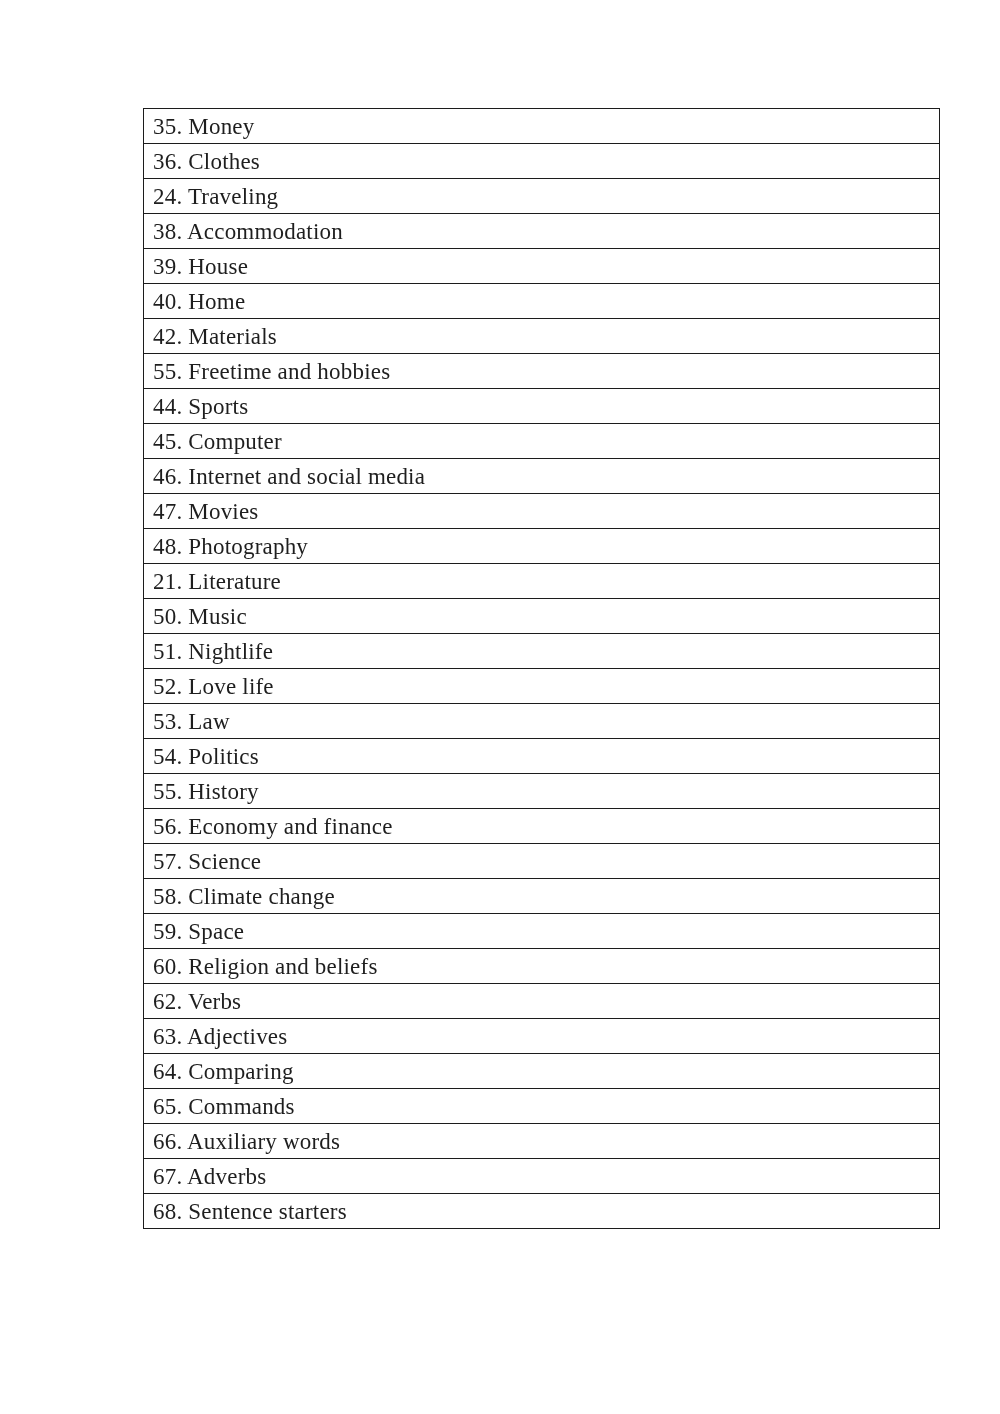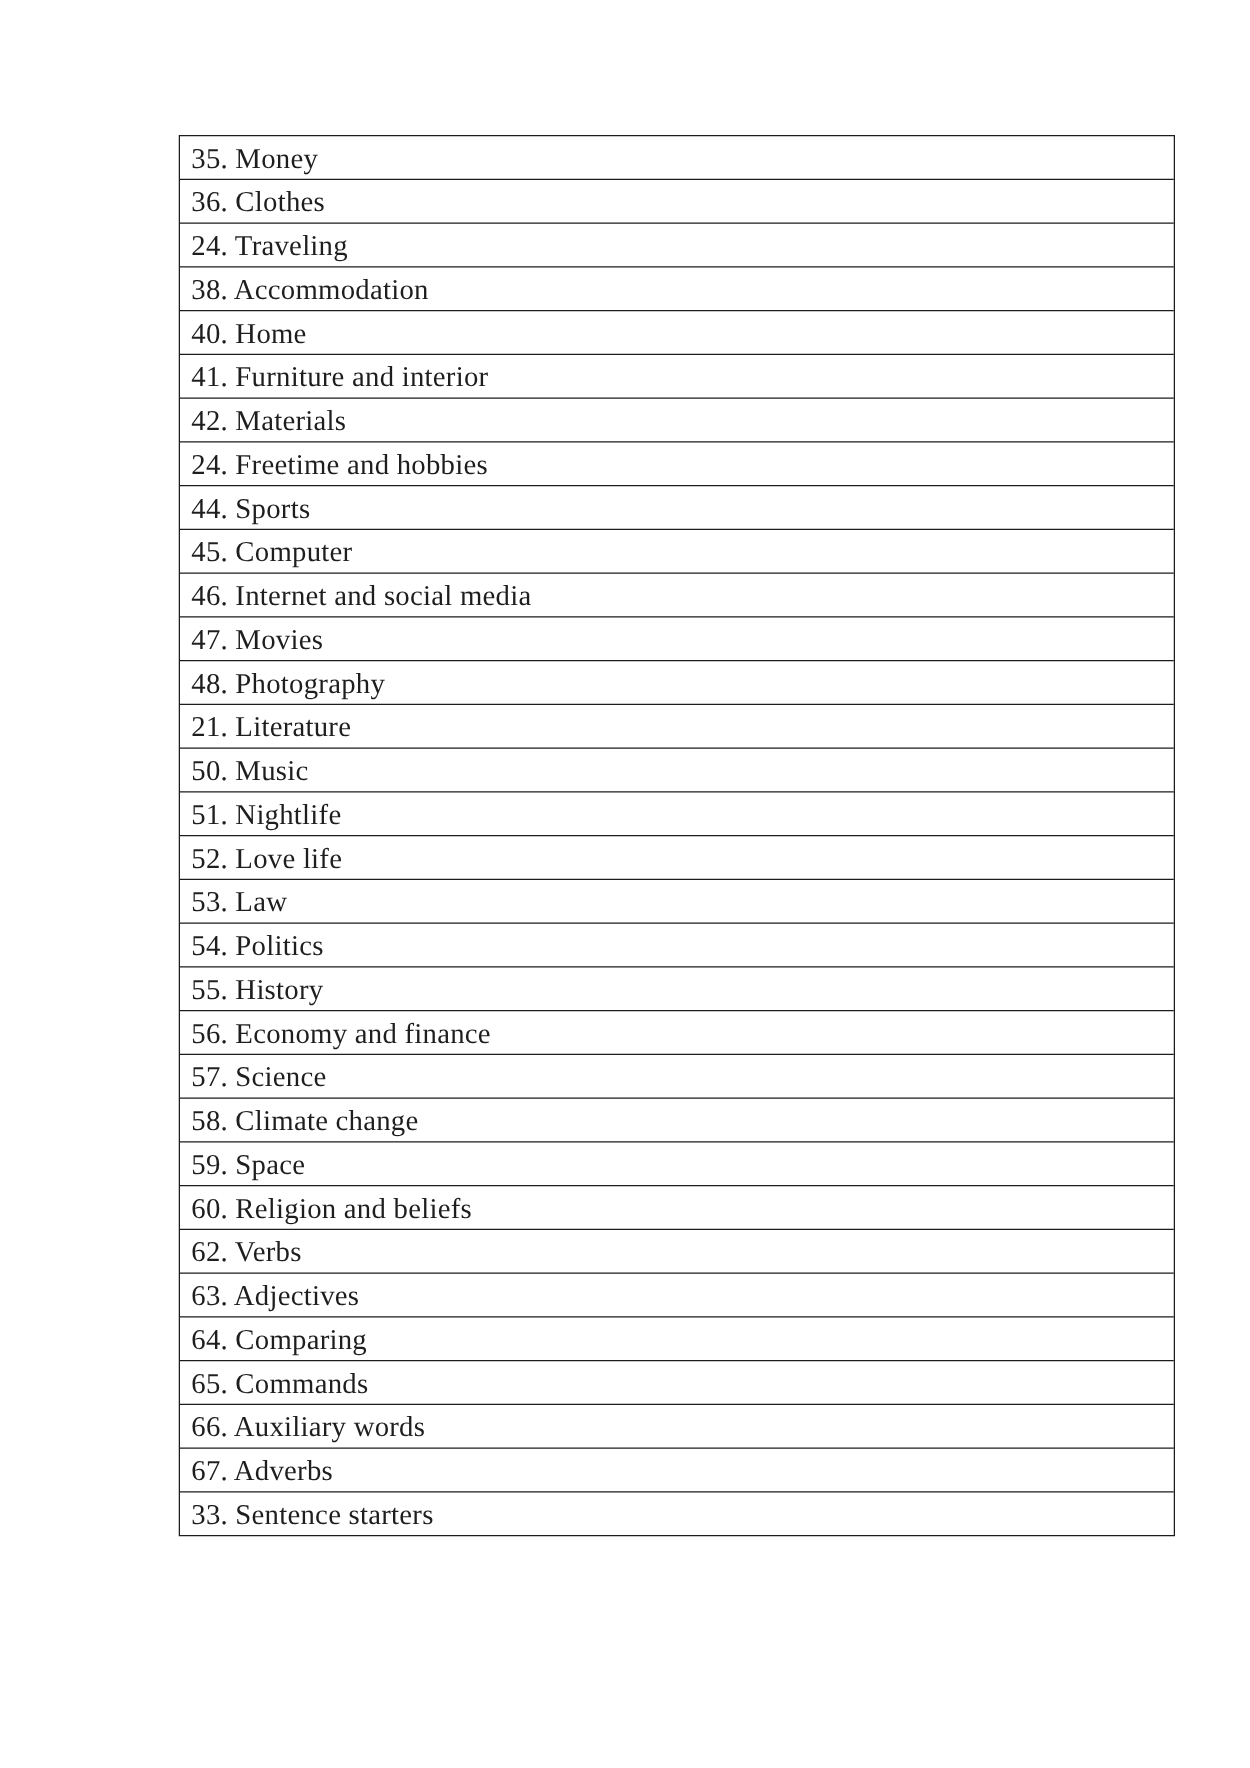--- a/index.html
+++ b/index.html
@@ -55,30 +55,30 @@
       <div class="row">
     <span class="row-text">36. Clothes</span>
   </div>
       <div class="row">
     <span class="row-text">24. Traveling</span>
   </div>
       <div class="row">
     <span class="row-text">38. Accommodation</span>
   </div>
       <div class="row">
-    <span class="row-text">40. Home</span>
+    <span class="row-text">39. House</span>
   </div>
       <div class="row">
-    <span class="row-text">41. Furniture and interior</span>
+    <span class="row-text">40. Home</span>
   </div>
       <div class="row">
     <span class="row-text">42. Materials</span>
   </div>
       <div class="row">
-    <span class="row-text">24. Freetime and hobbies</span>
+    <span class="row-text">55. Freetime and hobbies</span>
   </div>
       <div class="row">
     <span class="row-text">44. Sports</span>
   </div>
       <div class="row">
     <span class="row-text">45. Computer</span>
   </div>
       <div class="row">
     <span class="row-text">46. Internet and social media</span>
   </div>
@@ -136,16 +136,16 @@
       <div class="row">
     <span class="row-text">65. Commands</span>
   </div>
       <div class="row">
     <span class="row-text">66. Auxiliary words</span>
   </div>
       <div class="row">
     <span class="row-text">67. Adverbs</span>
   </div>
       <div class="row">
-    <span class="row-text">33. Sentence starters</span>
+    <span class="row-text">68. Sentence starters</span>
   </div>
     </div>
 </div>
 
 </body></html>

